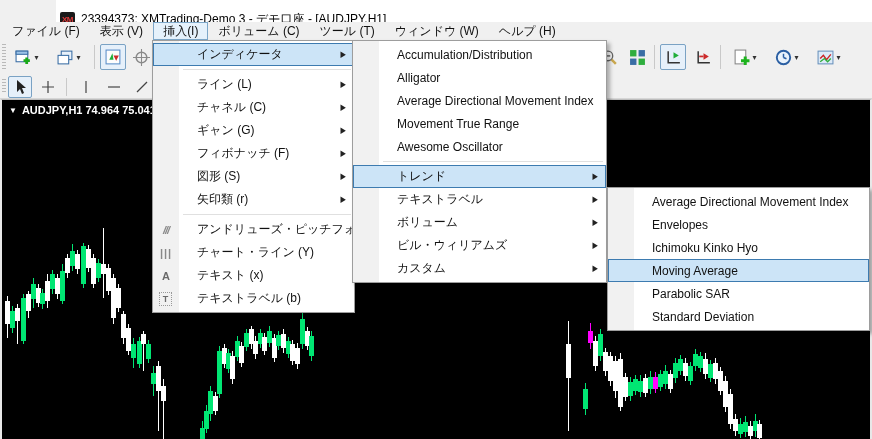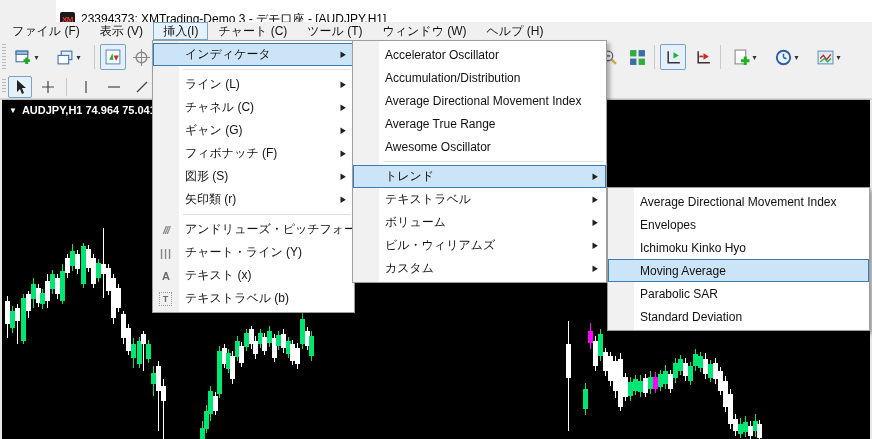--- a/index.html
+++ b/index.html
@@ -41,21 +41,21 @@
   .c-g { background:#00e673; }
   .c-w { background:#ffffff; }
   .c-m { background:#ff00ff; }
 
   
   .menu { position:absolute; background:#fff; border:1px solid #9d9d9d; box-shadow:3px 3px 4px rgba(0,0,0,.3); z-index:10; padding:2px 0; }
   .menu::before { content:""; position:absolute; left:0; top:0; bottom:0; width:26px; background:#f1f1f1; }
   .menu-insert     { left:152px; top:40px;  width:203px; }
   .menu-indicators { left:352px; top:40px;  width:255px; }
   .menu-trend      { left:607px; top:187px; width:263px; }
-  .menu-item { position:relative; height:23px; display:flex; align-items:center; padding:0 8px 0 32px; color:#111; white-space:nowrap;justify-content:space-between; }
+  .menu-item { position:relative; height:23px; display:flex; align-items:center; padding:0 8px 0 44px; color:#111; white-space:nowrap;justify-content:space-between; }
   .menu-item.selected { background:#cce4f7; box-shadow:inset 0 0 0 1px #3d7bb0; }
   .menu-sep { height:1px; background:#e0e0e0; margin:3px 3px 3px 30px; position:relative; }
   .submenu-arrow { margin-left:auto; font-size:7px; color:#222; transform:scaleY(1.2); }
   .gutter-icon { position:absolute; left:4px; width:18px; text-align:center; color:#6a6a6a; font-size:11px; font-weight:bold; }
   .gi-pitchfork { font-style:italic; letter-spacing:-1px; color:#888; }
   .gi-cycle-lines { letter-spacing:1px; color:#888; }
   .gi-text-label { border:1px dotted #999; font-size:9px; left:6px; width:13px; line-height:12px; }
 </style>
 </head>
 <body>
@@ -64,21 +64,21 @@
 
   <div class="titlebar">
     <span class="app-icon">XM</span>
     <span class="title-text">23394373: XMTrading-Demo 3 - デモ口座 - [AUDJPY,H1]</span>
   </div>
 
   <div class="menubar" id="menubar">
       <div class="menubar-item">ファイル (F)</div>
       <div class="menubar-item">表示 (V)</div>
       <div class="menubar-item active">挿入(I)</div>
-      <div class="menubar-item">チャート (C)</div>
+      <div class="menubar-item">ボリューム (C)</div>
       <div class="menubar-item">ツール (T)</div>
       <div class="menubar-item">ウィンドウ (W)</div>
       <div class="menubar-item">ヘルプ (H)</div>
     </div>
 
   <div class="toolbar toolbar-1">
     <div class="grip"></div>
     <div class="tbtn" style="left:8px;width:38px;">
       <span>
           <svg width="17" height="17" viewBox="0 0 16 16">
@@ -651,30 +651,30 @@
         <span class="gutter-icon gi-text">A</span>
         <span class="menu-label">テキスト (x)</span>
       </div>
       <div class="menu-item">
         <span class="gutter-icon gi-text-label">T</span>
         <span class="menu-label">テキストラベル (b)</span>
       </div>
     </div>
   <div class="menu menu-indicators" id="menu-indicators">
       <div class="menu-item">
-        <span class="menu-label">Accelerator Oscillator</span>
-      </div>
-      <div class="menu-item">
         <span class="menu-label">Accumulation/Distribution</span>
       </div>
       <div class="menu-item">
+        <span class="menu-label">Alligator</span>
+      </div>
+      <div class="menu-item">
         <span class="menu-label">Average Directional Movement Index</span>
       </div>
       <div class="menu-item">
-        <span class="menu-label">Average True Range</span>
+        <span class="menu-label">Movement True Range</span>
       </div>
       <div class="menu-item">
         <span class="menu-label">Awesome Oscillator</span>
       </div>
       <div class="menu-sep"></div>
       <div class="menu-item selected">
         <span class="menu-label">トレンド</span>
         <span class="submenu-arrow">▶</span>
       </div>
       <div class="menu-item">

